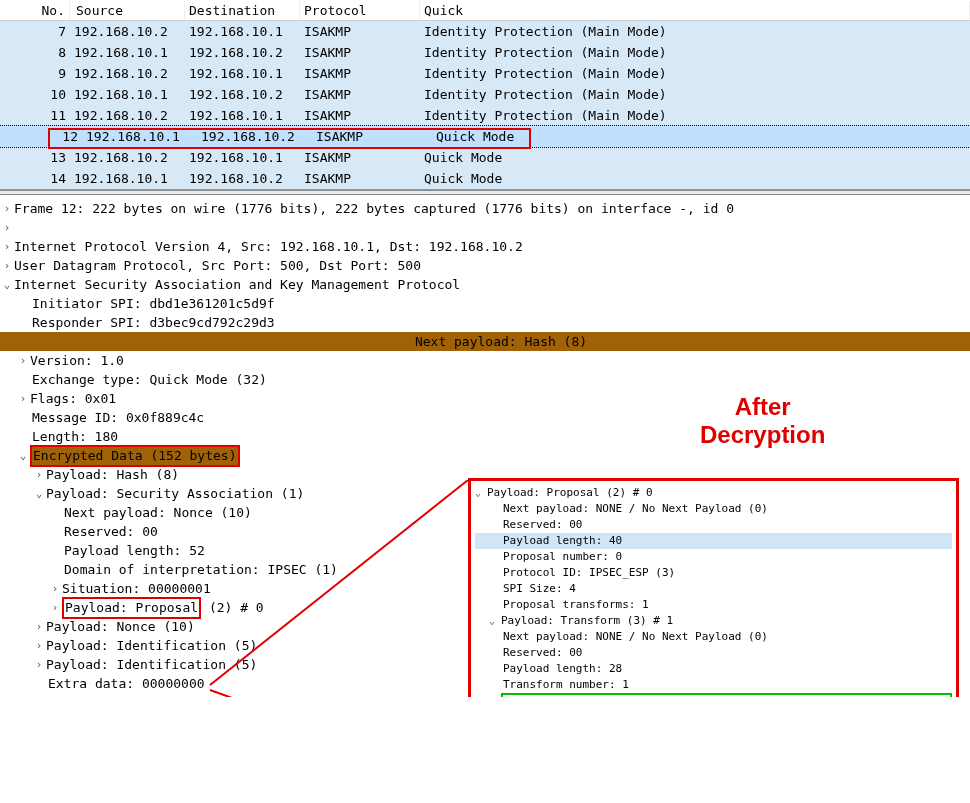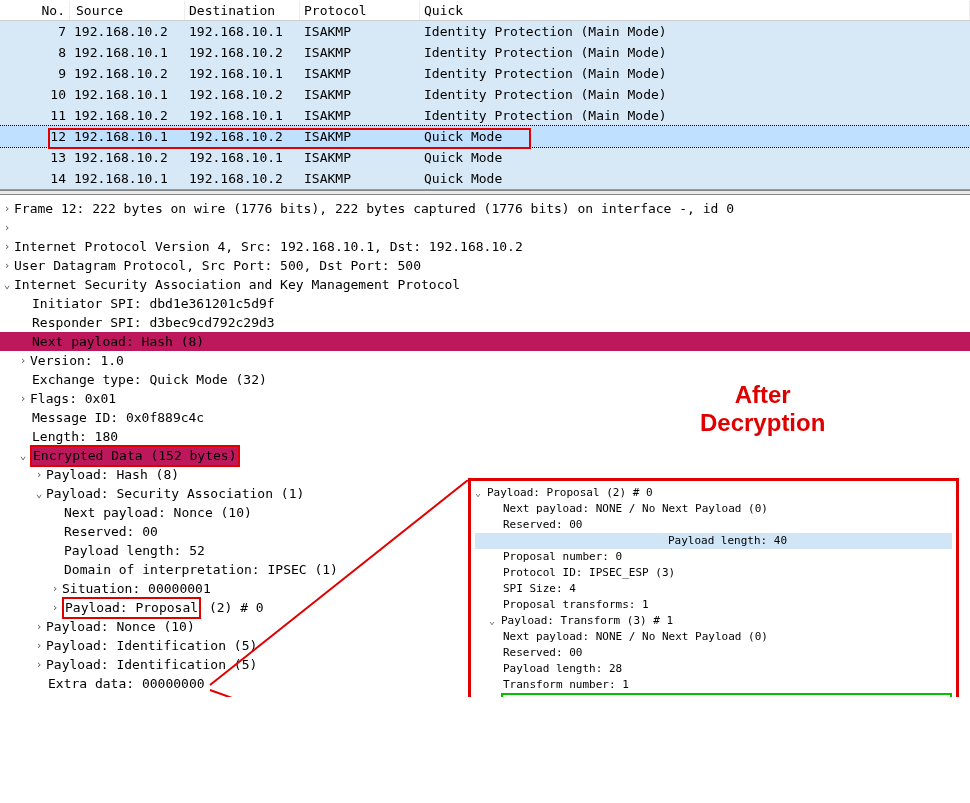--- a/index.html
+++ b/index.html
@@ -32,21 +32,21 @@
   }
   .packet-row .col {
     padding: 0 4px;
   }
   .col-no { width: 70px; text-align: right; }
   .col-src { width: 115px; }
   .col-dst { width: 115px; }
   .col-proto { width: 120px; }
   .col-info { flex: 1; }
   .row-lavender { background: #d7e8f6; }
-  .row-selected { background: #bfe0ff !important; outline: 1px dotted #000; }
+  .row-selected { background: #bfe0ff !important; outline: 1px dotted #000; padding-left: 12px; }
   .divider {
     height: 5px;
     background: #eaeaea;
     border-top: 1px solid #888;
     border-bottom: 1px solid #888;
   }
   .details-pane {
     padding: 4px 0;
     line-height: 18px;
   }
@@ -63,51 +63,51 @@
     cursor: pointer;
   }
   .tree-row .label {
     white-space: pre;
   }
   .ind0 { padding-left: 0; }
   .ind1 { padding-left: 16px; }
   .ind2 { padding-left: 32px; }
   .ind3 { padding-left: 48px; }
   .ind4 { padding-left: 64px; }
-  .hl-teal { background: #be185d; }
+  .hl-teal { background: #a16207; justify-content: center; }
   .red-box { border: 2px solid #e00000; display: inline-block; }
   .decrypt-panel {
     position: absolute;
     left: 468px;
     top: 478px;
     width: 491px;
     border: 3px solid #e00000;
     background: #fff;
     font-size: 11px;
     line-height: 16px;
     padding: 4px;
   }
   .decrypt-title {
     position: absolute;
     left: 700px;
-    top: 381px;
+    top: 393px;
     color: #e00000;
     font-weight: bold;
     font-size: 24px;
     font-family: Arial, sans-serif;
     text-align: center;
     line-height: 28px;
   }
   .green-box { border: 2px solid #00c200; }
   .dp-row { display: flex; }
   .dp-row .expander { width: 12px; font-size: 10px; color: #555; }
   .dp-ind0 { padding-left: 0; }
   .dp-ind1 { padding-left: 14px; }
   .dp-ind2 { padding-left: 28px; }
-  .hl-blue2 { background: #d0e6f7; justify-content: center; }
+  .hl-blue2 { background: #d0e6f7; }
   svg.callout { position:absolute; pointer-events:none; }
 </style>
 </head>
 <body>
 
 <div class="packet-list">
   <div class="packet-list-header">
     <div class="col col-no">No.</div>
     <div class="col col-src" style="padding-left:6px;">Source</div>
     <div class="col col-dst">Destination</div>

